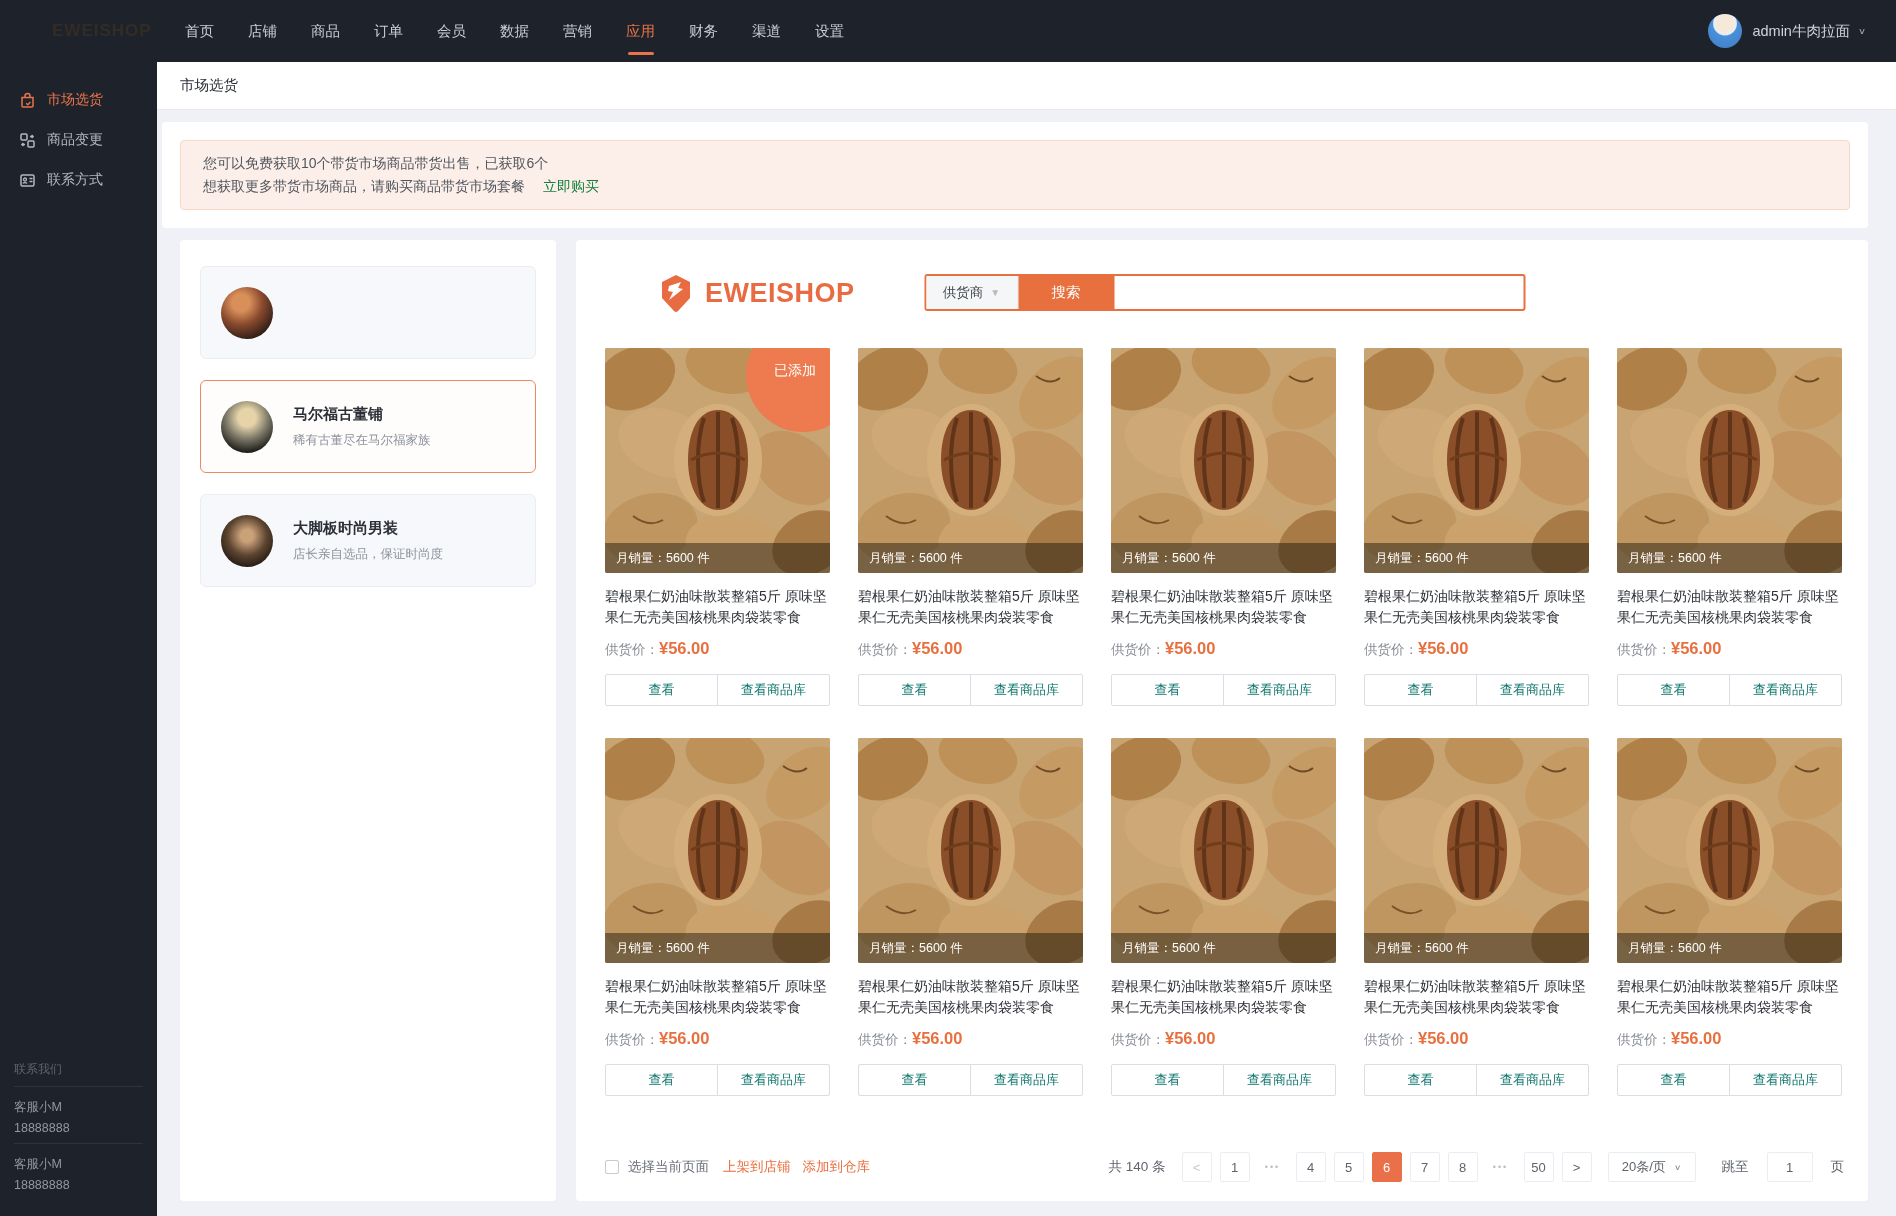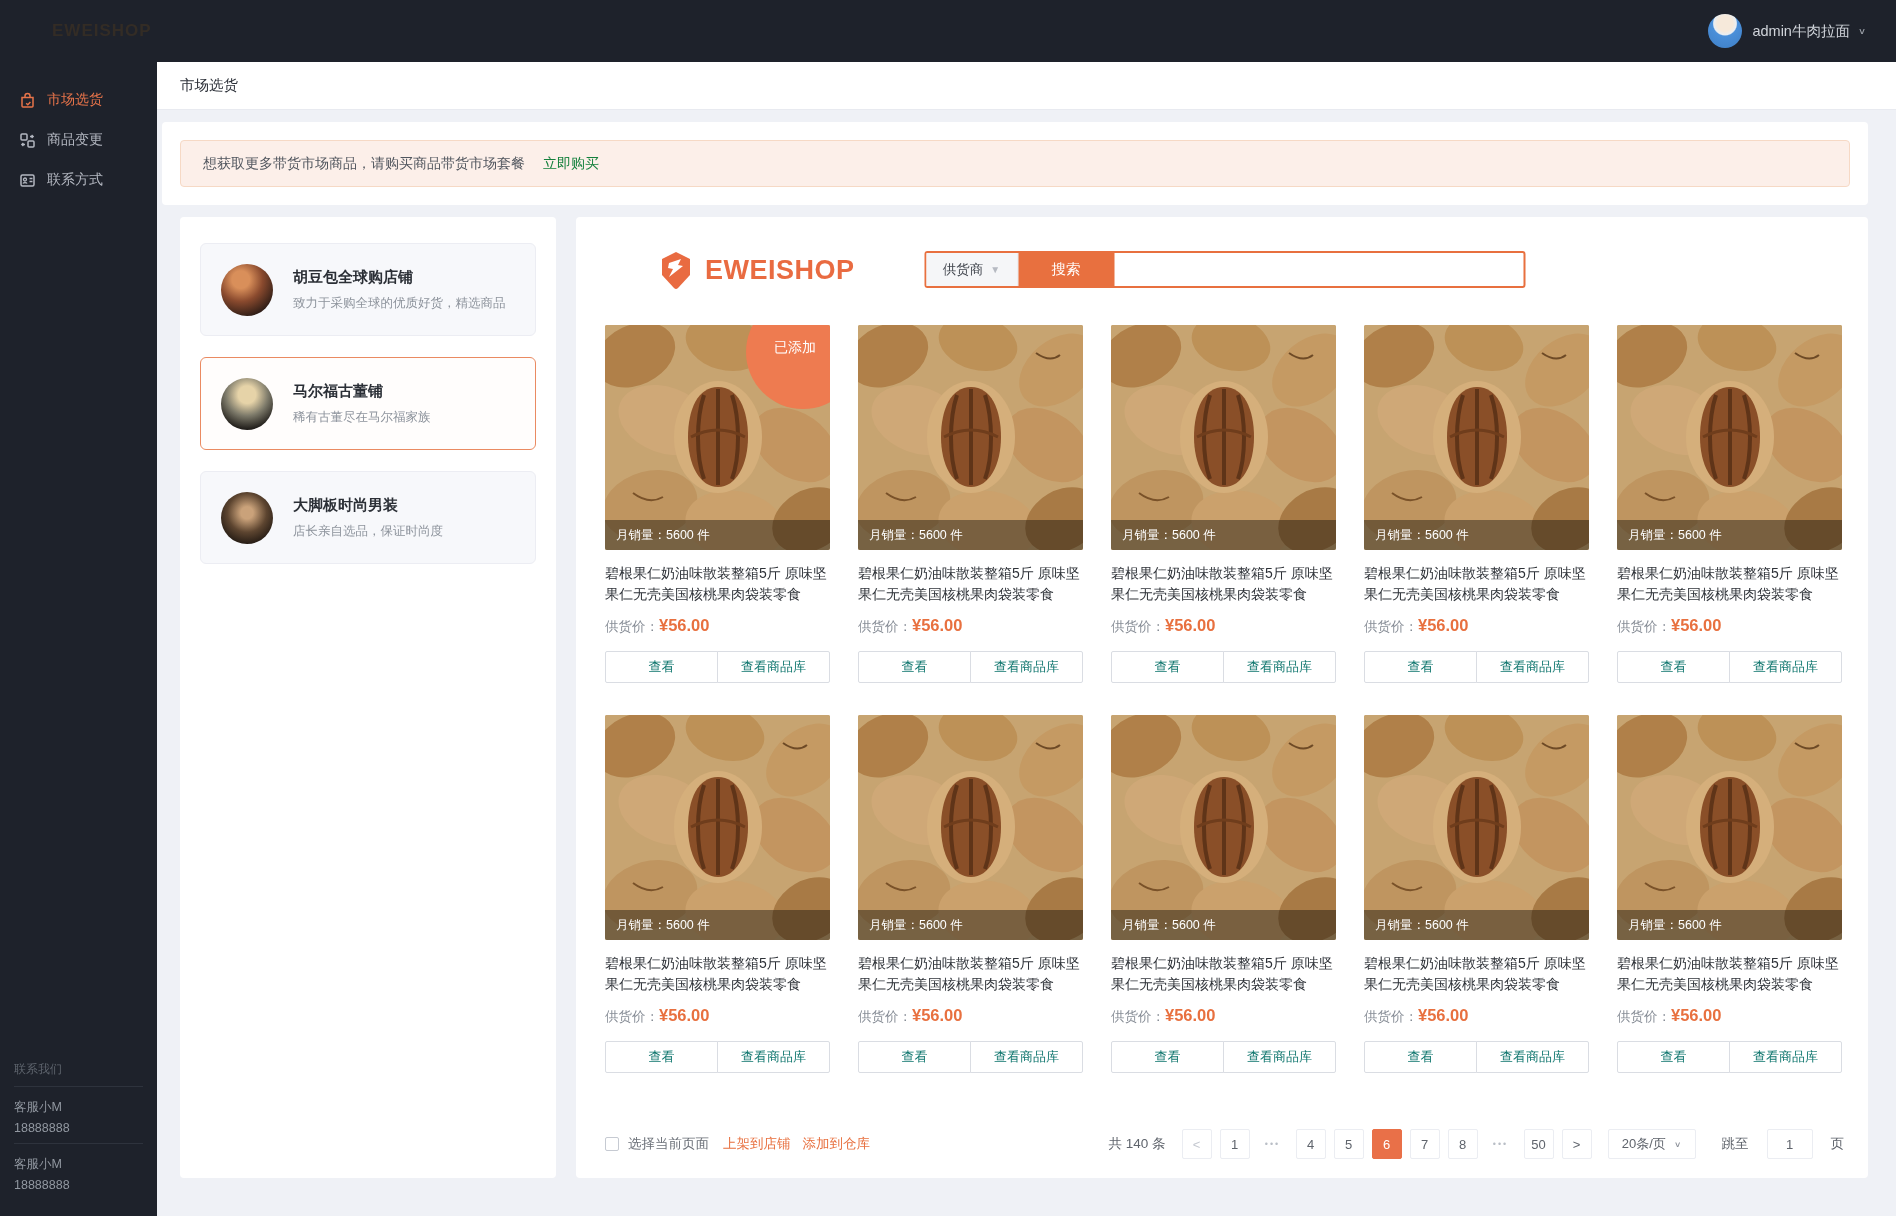--- a/index.html
+++ b/index.html
@@ -101,20 +101,33 @@
   .page-size .caret { font-size:10px; color:#8a8f98; transform:scaleY(.8); }
   .jump-label { font-size:13.5px; color:#5f646c; margin:0 10px 0 18px; }
   .jump-input { width:46px; height:30px; border:1px solid #ebedf2; border-radius:2px; text-align:center; font-size:13px; color:#5f646c; outline:none; font-family:inherit; }
   .jump-suffix { font-size:13.5px; color:#5f646c; margin-left:10px; }
 </style>
 </head>
 <body>
 
 <div class="topbar">
   <div class="topbar-logo">EWEISHOP</div>
+  <div class="topnav">
+      <span class="nav-item">首页</span>
+      <span class="nav-item">店铺</span>
+      <span class="nav-item">商品</span>
+      <span class="nav-item">订单</span>
+      <span class="nav-item">会员</span>
+      <span class="nav-item">数据</span>
+      <span class="nav-item">营销</span>
+      <span class="nav-item active">应用</span>
+      <span class="nav-item">财务</span>
+      <span class="nav-item">渠道</span>
+      <span class="nav-item">设置</span>
+    </div>
   <div class="topbar-user">
     <div class="user-avatar"></div>
     <span class="user-name">admin牛肉拉面</span>
     <span class="user-caret">∨</span>
   </div>
 </div>
 
 <div class="sidebar">
   <div style="height:18px"></div>
   <div class="side-item active">
@@ -162,35 +175,32 @@
 </div>
 
 <div class="crumbbar">
   <span class="crumb">市场选货</span>
 </div>
 
 <div class="content">
 
   <div class="banner-wrap">
     <div class="banner">
+      <div>您可以免费获取10个带货市场商品带货出售，已获取6个</div>
       <div>
         <span>想获取更多带货市场商品，请购买商品带货市场套餐</span><span class="banner-link">立即购买</span>
       </div>
     </div>
   </div>
 
   <div class="cols">
 
     <div class="shops-panel" id="shops">
   <div class="shop-card">
     <div class="shop-avatar av0"></div>
-    <div class="shop-info">
-      <div class="shop-name">胡豆包全球购店铺</div>
-      <div class="shop-desc">致力于采购全球的优质好货，精选商品</div>
-    </div>
   </div>
 
   <div class="shop-card selected">
     <div class="shop-avatar av1"></div>
     <div class="shop-info">
       <div class="shop-name">马尔福古董铺</div>
       <div class="shop-desc">稀有古董尽在马尔福家族</div>
     </div>
   </div>
 

